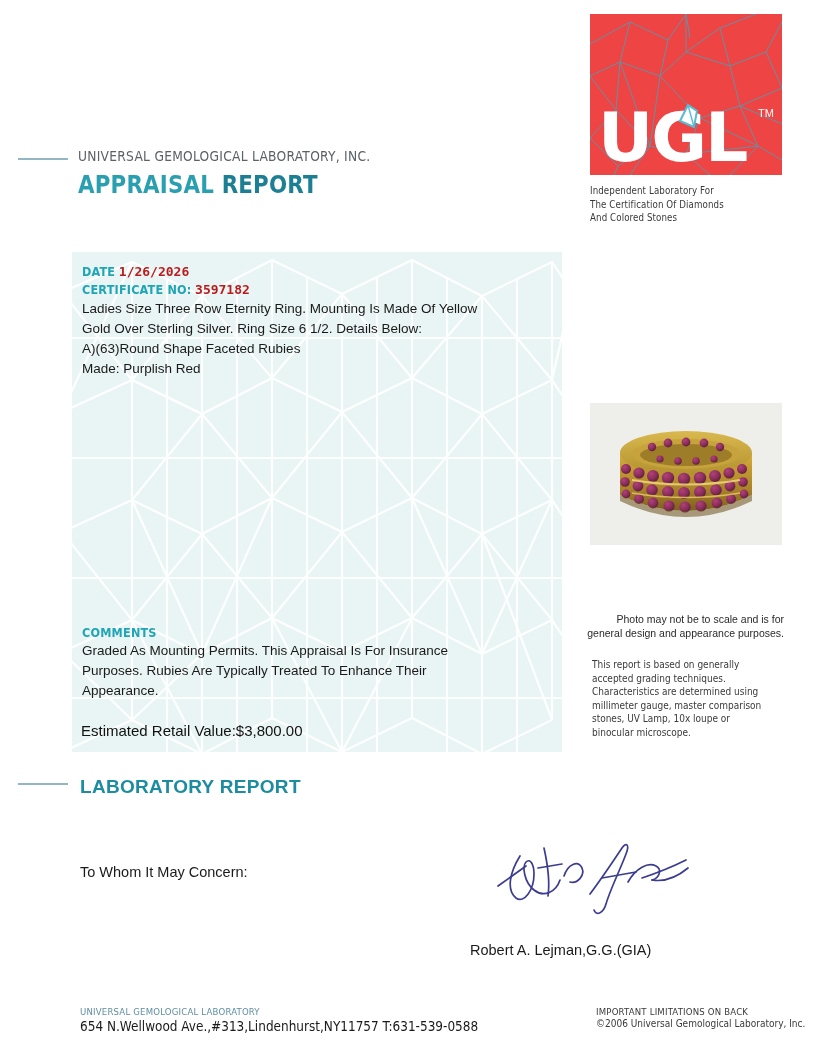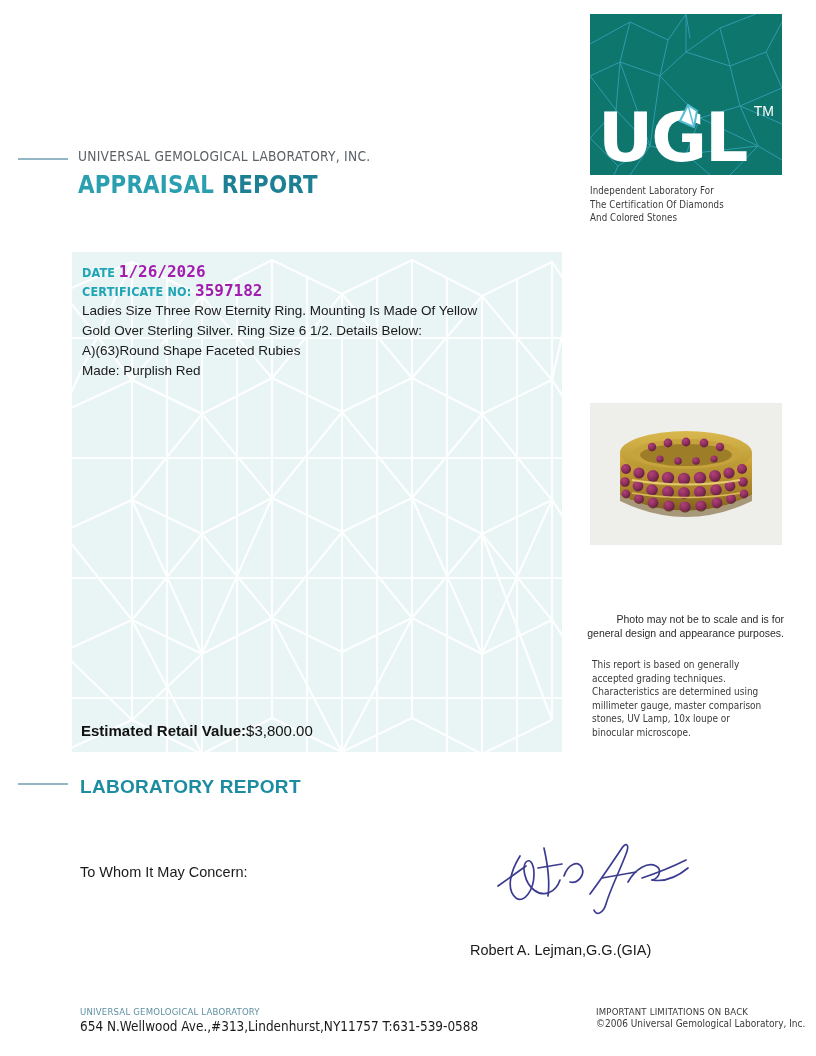--- a/index.html
+++ b/index.html
@@ -20,21 +20,21 @@
   #logo-block {
     position: absolute;
     left: 590px;
     top: 14px;
     width: 192px;
   }
   #logo-box {
     position: relative;
     width: 192px;
     height: 161px;
-    background: #0f766e;
+    background: #ef4444;
     overflow: hidden;
   }
   #logo-box svg.facets {
     position: absolute;
     left: 0; top: 0;
     width: 192px; height: 161px;
   }
   #logo-wordmark {
     position: absolute;
     left: 8px;
@@ -47,21 +47,21 @@
     font-weight: bold;
     font-size: 68px;
     letter-spacing: -2px;
     fill: #ffffff;
   }
   #logo-tm {
     position: absolute;
     right: 8px;
     bottom: 56px;
     color: #ffffff;
-    font-size: 14px;
+    font-size: 11px;
     font-family: "Liberation Sans", sans-serif;
     letter-spacing: 0px;
   }
   #logo-tagline {
     margin-top: 9px;
     font-family: "DejaVu Sans Condensed", "Liberation Sans Narrow", "Liberation Sans", sans-serif;
     font-size: 10.5px;
     line-height: 13.5px;
     color: #3a3a3a;
     letter-spacing: 0.1px;
@@ -130,24 +130,24 @@
     font-size: 12.5px;
     line-height: 18px;
     white-space: nowrap;
   }
   .kv-label {
     color: #1fa5b5;
     font-weight: bold;
     letter-spacing: 0.2px;
   }
   .kv-value {
-    color: #a21caf;
+    color: #b91c1c;
     font-family: "DejaVu Sans Mono", "Liberation Mono", monospace;
     font-weight: bold;
-    font-size: 16px;
+    font-size: 13px;
     letter-spacing: 0px;
   }
   .body-line {
     font-family: "Liberation Sans", sans-serif;
     font-size: 13.5px;
     line-height: 20px;
     color: #1a1a1a;
     white-space: nowrap;
   }
 
@@ -168,21 +168,21 @@
   }
   #retail-line {
     position: absolute;
     left: 9px;
     top: 470px;
     font-family: "Liberation Sans", sans-serif;
     font-size: 15px;
     color: #111;
     white-space: nowrap;
   }
-  #retail-line .rv-label { font-weight: bold; text-align: right; }
+  #retail-line .rv-label { font-weight: normal; text-align: right; }
 
   
   #photo-frame {
     position: absolute;
     left: 590px;
     top: 403px;
     width: 192px;
     height: 142px;
     background: #eeeeea;
     overflow: hidden;
@@ -410,20 +410,26 @@
     <div class="kv-line">
       <span class="kv-label">CERTIFICATE NO:</span>
       <span class="kv-value">3597182</span>
     </div>
     <div class="body-line">Ladies Size Three Row Eternity Ring. Mounting Is Made Of Yellow</div>
     <div class="body-line">Gold Over Sterling Silver. Ring Size 6 1/2. Details Below:</div>
     <div class="body-line">A)(63)Round Shape Faceted Rubies</div>
     <div class="body-line">Made: Purplish Red</div>
   </div>
 
+  <div id="comments-block">
+    <div id="comments-label">COMMENTS</div>
+    <div class="body-line">Graded As Mounting Permits.  This Appraisal Is For Insurance</div>
+    <div class="body-line">Purposes. Rubies Are Typically Treated To Enhance Their</div>
+    <div class="body-line">Appearance.</div>
+  </div>
 
   <div id="retail-line">
     <span class="rv-label">Estimated Retail Value:</span><span class="rv-value">$3,800.00</span>
   </div>
 </div>
 
 <div id="photo-frame">
   <svg viewBox="0 0 192 142" preserveAspectRatio="none">
     <defs>
       <linearGradient id="goldG" x1="0" y1="0" x2="0" y2="1">

